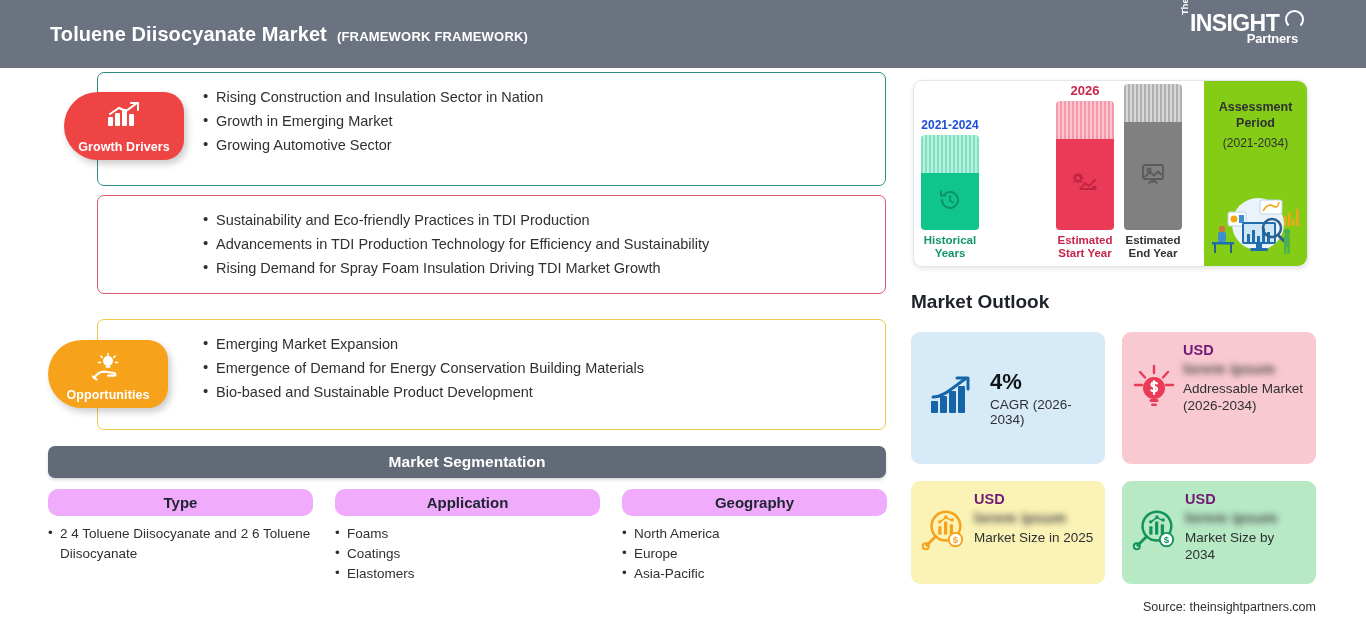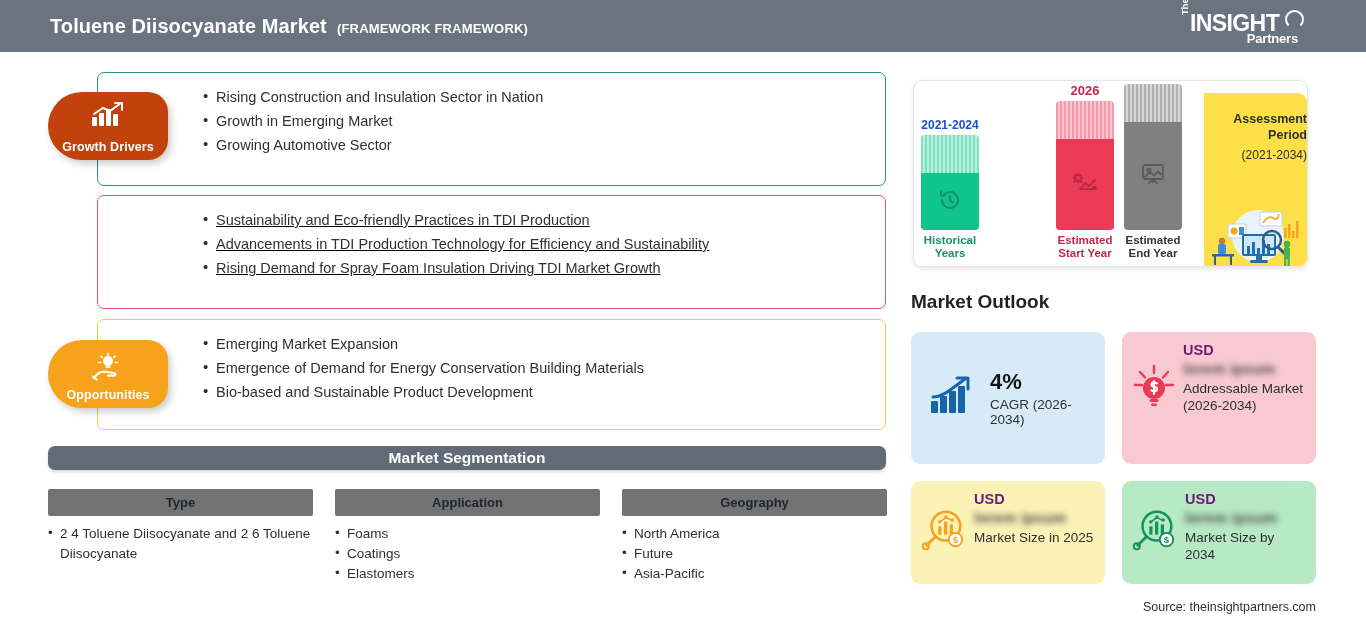--- a/index.html
+++ b/index.html
@@ -6,21 +6,21 @@
   html, body {
     width: 1366px; height: 635px;
     font-family: "Liberation Sans", sans-serif;
     background: #ffffff;
     overflow: hidden;
   }
   #page { position: relative; width: 1366px; height: 635px; background:#fff; }
 
   
   .header {
-    position: absolute; left: 0; top: 0; width: 1366px; height: 52px;
+    position: absolute; left: 0; top: 0; width: 1366px; height: 68px;
     background: #6b7280;
     display: flex; align-items: center;
   }
   .header-title-wrap { display: flex; align-items: baseline; margin-left: 50px; }
   .header-title {
     color: #ffffff; font-size: 20px; font-weight: bold; letter-spacing: .1px;
   }
   .header-subtitle {
     color: #ffffff; font-size: 13px; font-weight: bold; margin-left: 10px; letter-spacing:.2px;
   }
@@ -73,51 +73,51 @@
     box-shadow: 3px 4px 7px rgba(0,0,0,.20);
     padding-bottom: 6px;
   }
   .badge .badge-label {
     font-size: 12.5px; font-weight: bold; letter-spacing: .1px; white-space: nowrap;
   }
   .badge .badge-ico { flex: 1; display:flex; align-items:center; justify-content:center; padding-top:5px;}
 
   
   .seg-header {
-    position: absolute; left: 48px; top: 446px; width: 838px; height: 24px;
+    position: absolute; left: 48px; top: 446px; width: 838px; height: 32px;
     background: #626a77; border-radius: 7px;
     color: #fff; font-size: 15.5px; font-weight: bold;
     display: flex; align-items: center; justify-content: center;
     box-shadow: 0 2px 3px rgba(0,0,0,.15);
   }
   .seg-col { position: absolute; top: 489px; }
   .seg-col-head {
-    height: 27px; border-radius: 2px; background: #737373;
-    color: #1e2430; font-size: 13px; font-weight: bold;
+    height: 27px; border-radius: 10px; background: #f0abfc;
+    color: #1e2430; font-size: 15px; font-weight: bold;
     display:flex; align-items:center; justify-content:center;
   }
   .seg-col ul { margin-top: 8px; }
   .seg-col li {
     list-style: none; position: relative;
     font-size: 13.5px; color: #2f3033; line-height: 20px;
     padding-left: 12px;
   }
   .seg-col li:before { content:"•"; position:absolute; left:0; top:-1px; }
 
   
   .year-card {
     position: absolute; left: 913px; top: 80px; width: 395px; height: 187px;
     background: #ffffff; border: 1px solid #e3e6ea; border-radius: 9px;
     box-shadow: 0 2px 5px rgba(0,0,0,.10);
     overflow: hidden;
   }
   .assess-panel {
-    position: absolute; right: 0; top: 12px; width: 103px; height: 100%;
-    background: #fde047; border-radius: 0 9px 9px 0;
-    text-align: right;
+    position: absolute; right: 0; top: 0; width: 103px; height: 100%;
+    background: #84cc16; border-radius: 0 9px 9px 0;
+    text-align: center;
   }
   .assess-t1 { margin-top: 18px; font-size: 12.5px; font-weight: bold; color: #2f3033; line-height: 16px;}
   .assess-t2 { margin-top: 5px; font-size: 12px; color: #2f3033; }
   .assess-art { position:absolute; left: 4px; bottom: 6px; }
 
   .bars { position: absolute; left: 0; top: 0; width: 292px; height: 187px; }
   .bar-group { position: absolute; bottom: 8px; width: 60px; text-align:center; }
   .bar-year { font-size: 13px; font-weight: bold; margin-bottom: 3px; }
   .bar-body { position: relative; width: 58px; margin: 0 auto; border-radius: 4px; overflow: hidden; }
   .bar-stripes { width:100%; height: 38px; }
@@ -168,35 +168,35 @@
     </div>
   </div>
 
   <div class="panel" style="left:97px; top:72px; width:789px; height:114px; border-color:#2f8d86;">
     <ul class="bullets">
       <li>Rising Construction and Insulation Sector in Nation</li>
       <li>Growth in Emerging Market</li>
       <li>Growing Automotive Sector</li>
     </ul>
   </div>
-  <div class="badge" style="left:48px; top:92px; background:#c2410c;gap:8px;">
+  <div class="badge" style="left:64px; top:92px; background:#ef4444;gap:8px;">
     <span class="badge-ico">
       <svg width="36" height="26" viewBox="0 0 36 26" fill="none">
         <rect x="2" y="15" width="5" height="9" rx="1" fill="#fff"></rect>
         <rect x="9" y="11" width="5" height="13" rx="1" fill="#fff"></rect>
         <rect x="16" y="7" width="5" height="17" rx="1" fill="#fff"></rect>
         <rect x="23" y="12" width="5" height="12" rx="1" fill="#fff"></rect>
         <path d="M4 12 L13 6 L20 9 L31 1" stroke="#fff" stroke-width="2" fill="none" stroke-linecap="round"></path>
         <path d="M25 1 H32 V8" stroke="#fff" stroke-width="2" fill="none" stroke-linecap="round" stroke-linejoin="round"></path>
       </svg>
     </span>
     <span class="badge-label">Growth Drivers</span>
   </div>
 
-  <div class="panel" style="left:97px; top:195px; width:789px; height:114px; border-color:#e0576b;text-decoration:underline;">
+  <div class="panel" style="left:97px; top:195px; width:789px; height:99px; border-color:#e0576b;">
     <ul class="bullets">
       <li>Sustainability and Eco-friendly Practices in TDI Production</li>
       <li>Advancements in TDI Production Technology for Efficiency and Sustainability</li>
       <li>Rising Demand for Spray Foam Insulation Driving TDI Market Growth</li>
     </ul>
   </div>
 
   <div class="panel" style="left:97px; top:319px; width:789px; height:111px; border-color:#f3c94b;">
     <ul class="bullets">
       <li>Emerging Market Expansion</li>
@@ -238,21 +238,21 @@
       <li>Foams</li>
       <li>Coatings</li>
       <li>Elastomers</li>
     </ul>
   </div>
 
   <div class="seg-col" style="left:622px; width:265px;">
     <div class="seg-col-head">Geography</div>
     <ul>
       <li>North America</li>
-      <li>Future</li>
+      <li>Europe</li>
       <li>Asia-Pacific</li>
     </ul>
   </div>
 
   <div class="year-card">
     <div class="bars">
 
       <div class="bar-group" style="left:6px;">
         <div class="bar-year" style="color:#1d4ed8; font-size:12px;">2021-2024</div>
         <div class="bar-body">

